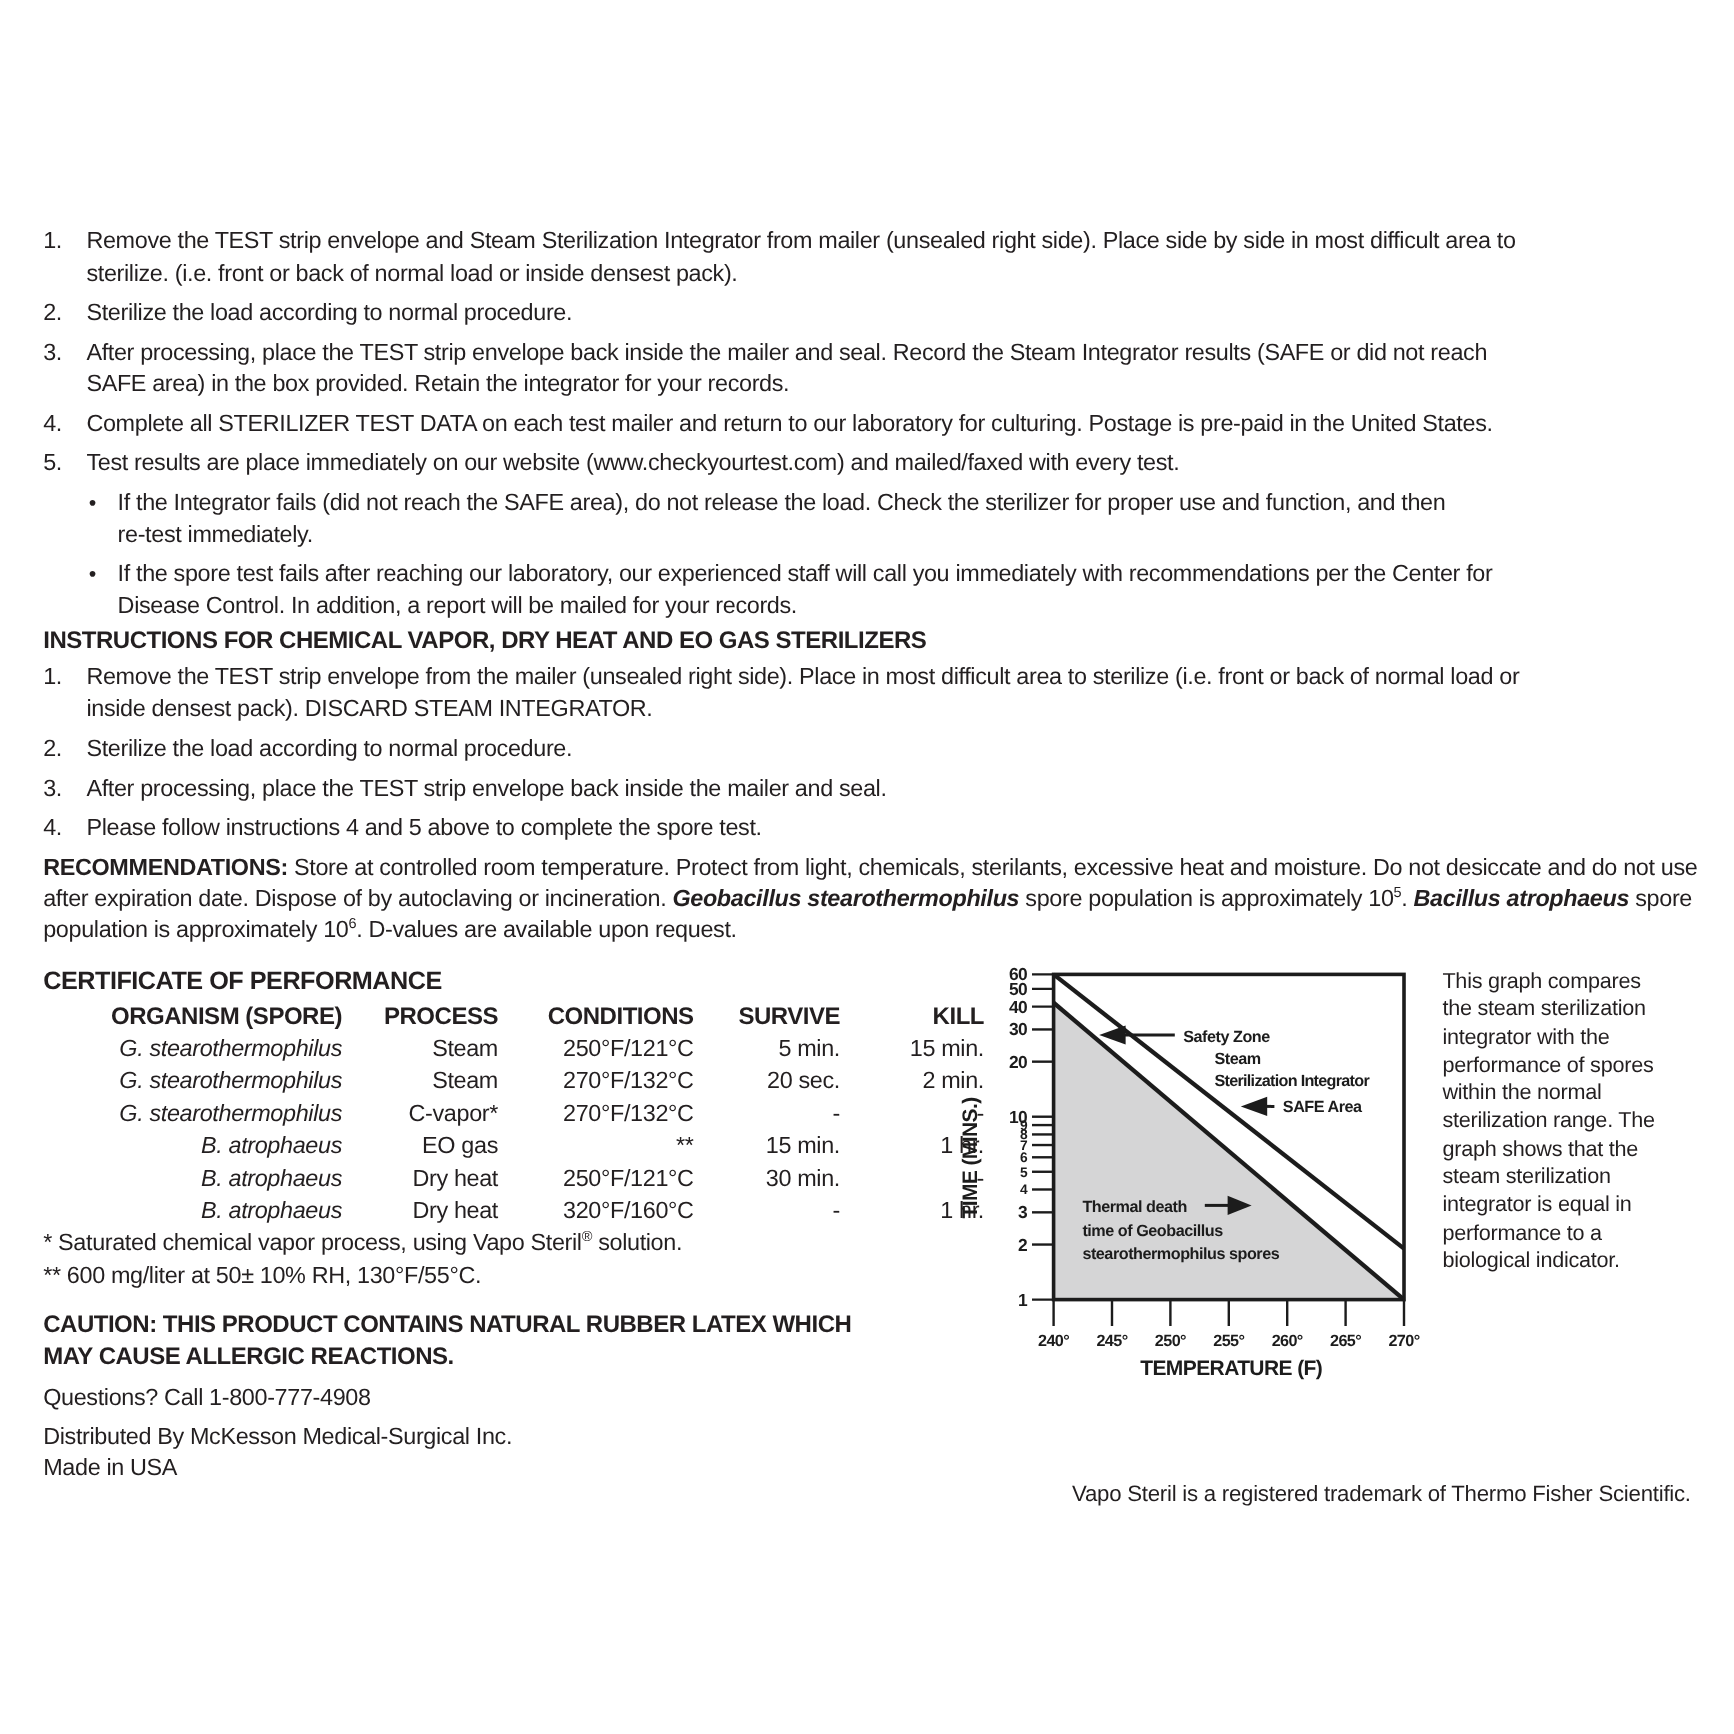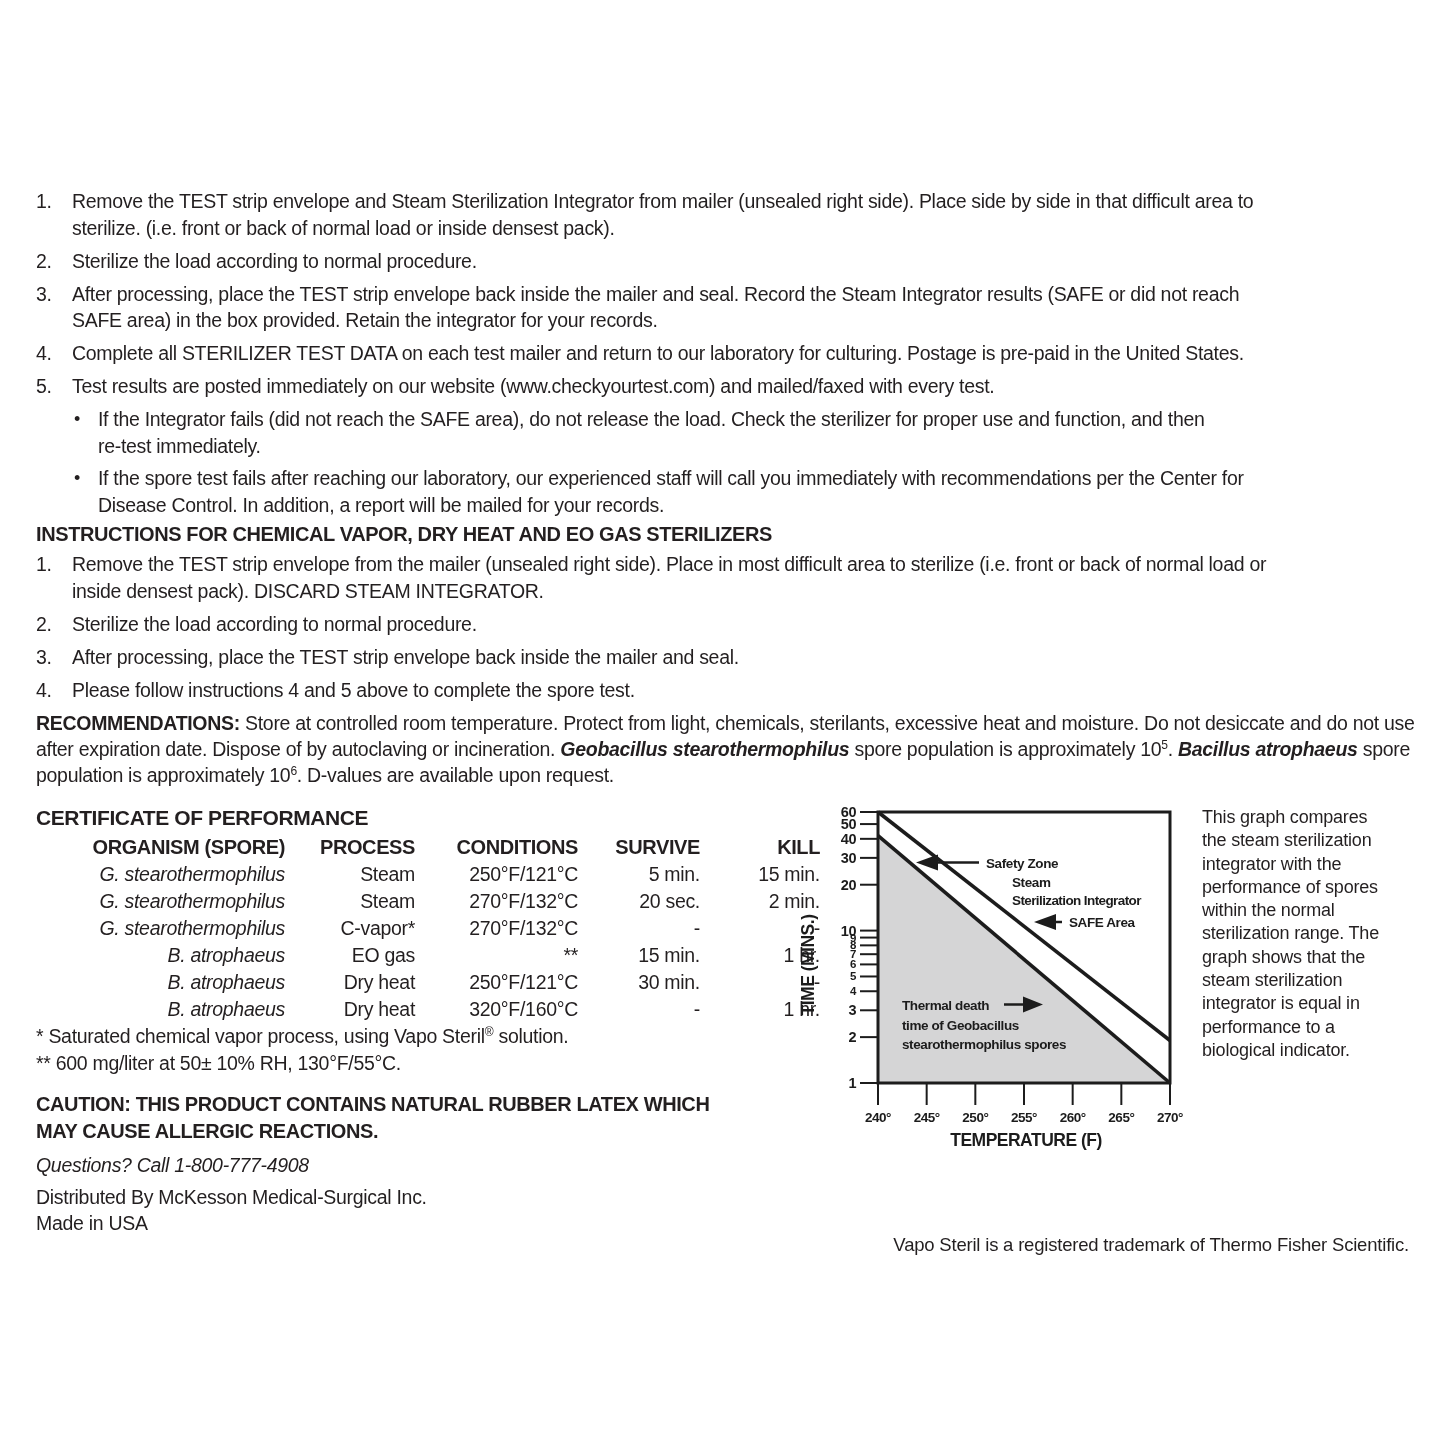--- a/index.html
+++ b/index.html
@@ -23,55 +23,55 @@
   .reco .lbl { font-weight:bold; }
   .reco .it { font-style:italic;font-weight:bold; }
   sup { font-size:62%; vertical-align:super; line-height:0; }
   .cert-heading { margin-top:19px; font-size:21px; font-weight:bold; letter-spacing:-0.4px; line-height:22px; }
   table.cert { margin-top:5px; border-collapse:collapse; table-layout:fixed; }
   table.cert th, table.cert td { text-align:right; padding:0; line-height:27px; font-size:19.5px; letter-spacing:-0.3px; vertical-align:top; }
   table.cert th { font-size:20px; font-weight:bold; letter-spacing:-0.4px; }
   td.org { font-style:italic; }
   .fn { font-size:19.5px; letter-spacing:-0.3px; line-height:27px; }
   .caution { margin-top:14px; font-size:20px; font-weight:bold; letter-spacing:-0.4px; line-height:27px; white-space:pre-line; }
-  .questions { margin-top:7px; font-size:19.5px; letter-spacing:-0.3px; line-height:27px;font-style:italic; }
+  .questions { margin-top:7px; font-size:19.5px; letter-spacing:-0.3px; line-height:27px; }
   .footer-block { margin-top:5px; font-size:19.5px; letter-spacing:-0.3px; line-height:26px; }
   .chart-wrap { position:absolute; left:798px; top:795px; width:400px; height:362px; }
   svg text { font-family:"Liberation Sans", sans-serif; fill:#1c1c1c; }
   .graph-caption { position:absolute; left:1202px; top:806px; width:242px; font-size:18px;
     letter-spacing:-0.2px; line-height:23.3px; white-space:pre-line; }
   .trademark { position:absolute; right:36px; top:1234px; font-size:18.5px; letter-spacing:-0.2px; }
 </style>
 </head>
 <body>
 
 <div class="main">
 
   <div class="num-list">
     <div class="item">
       <span class="num">1.</span>
-      <span class="txt">Remove the TEST strip envelope and Steam Sterilization Integrator from mailer (unsealed right side). Place side by side in that difficult area to
+      <span class="txt">Remove the TEST strip envelope and Steam Sterilization Integrator from mailer (unsealed right side). Place side by side in most difficult area to
 sterilize. (i.e. front or back of normal load or inside densest pack).</span>
     </div>
     <div class="item">
       <span class="num">2.</span>
       <span class="txt">Sterilize the load according to normal procedure.</span>
     </div>
     <div class="item">
       <span class="num">3.</span>
       <span class="txt">After processing, place the TEST strip envelope back inside the mailer and seal. Record the Steam Integrator results (SAFE or did not reach
 SAFE area) in the box provided. Retain the integrator for your records.</span>
     </div>
     <div class="item">
       <span class="num">4.</span>
       <span class="txt">Complete all STERILIZER TEST DATA on each test mailer and return to our laboratory for culturing. Postage is pre-paid in the United States.</span>
     </div>
     <div class="item">
       <span class="num">5.</span>
-      <span class="txt">Test results are posted immediately on our website (www.checkyourtest.com) and mailed/faxed with every test.</span>
+      <span class="txt">Test results are place immediately on our website (www.checkyourtest.com) and mailed/faxed with every test.</span>
     </div>
   </div>
   <div class="bullet-list">
     <div class="bullet-item">
       <span class="marker">•</span>
       <span class="txt">If the Integrator fails (did not reach the SAFE area), do not release the load. Check the sterilizer for proper use and function, and then
 re-test immediately.</span>
     </div>
     <div class="bullet-item">
       <span class="marker">•</span>

